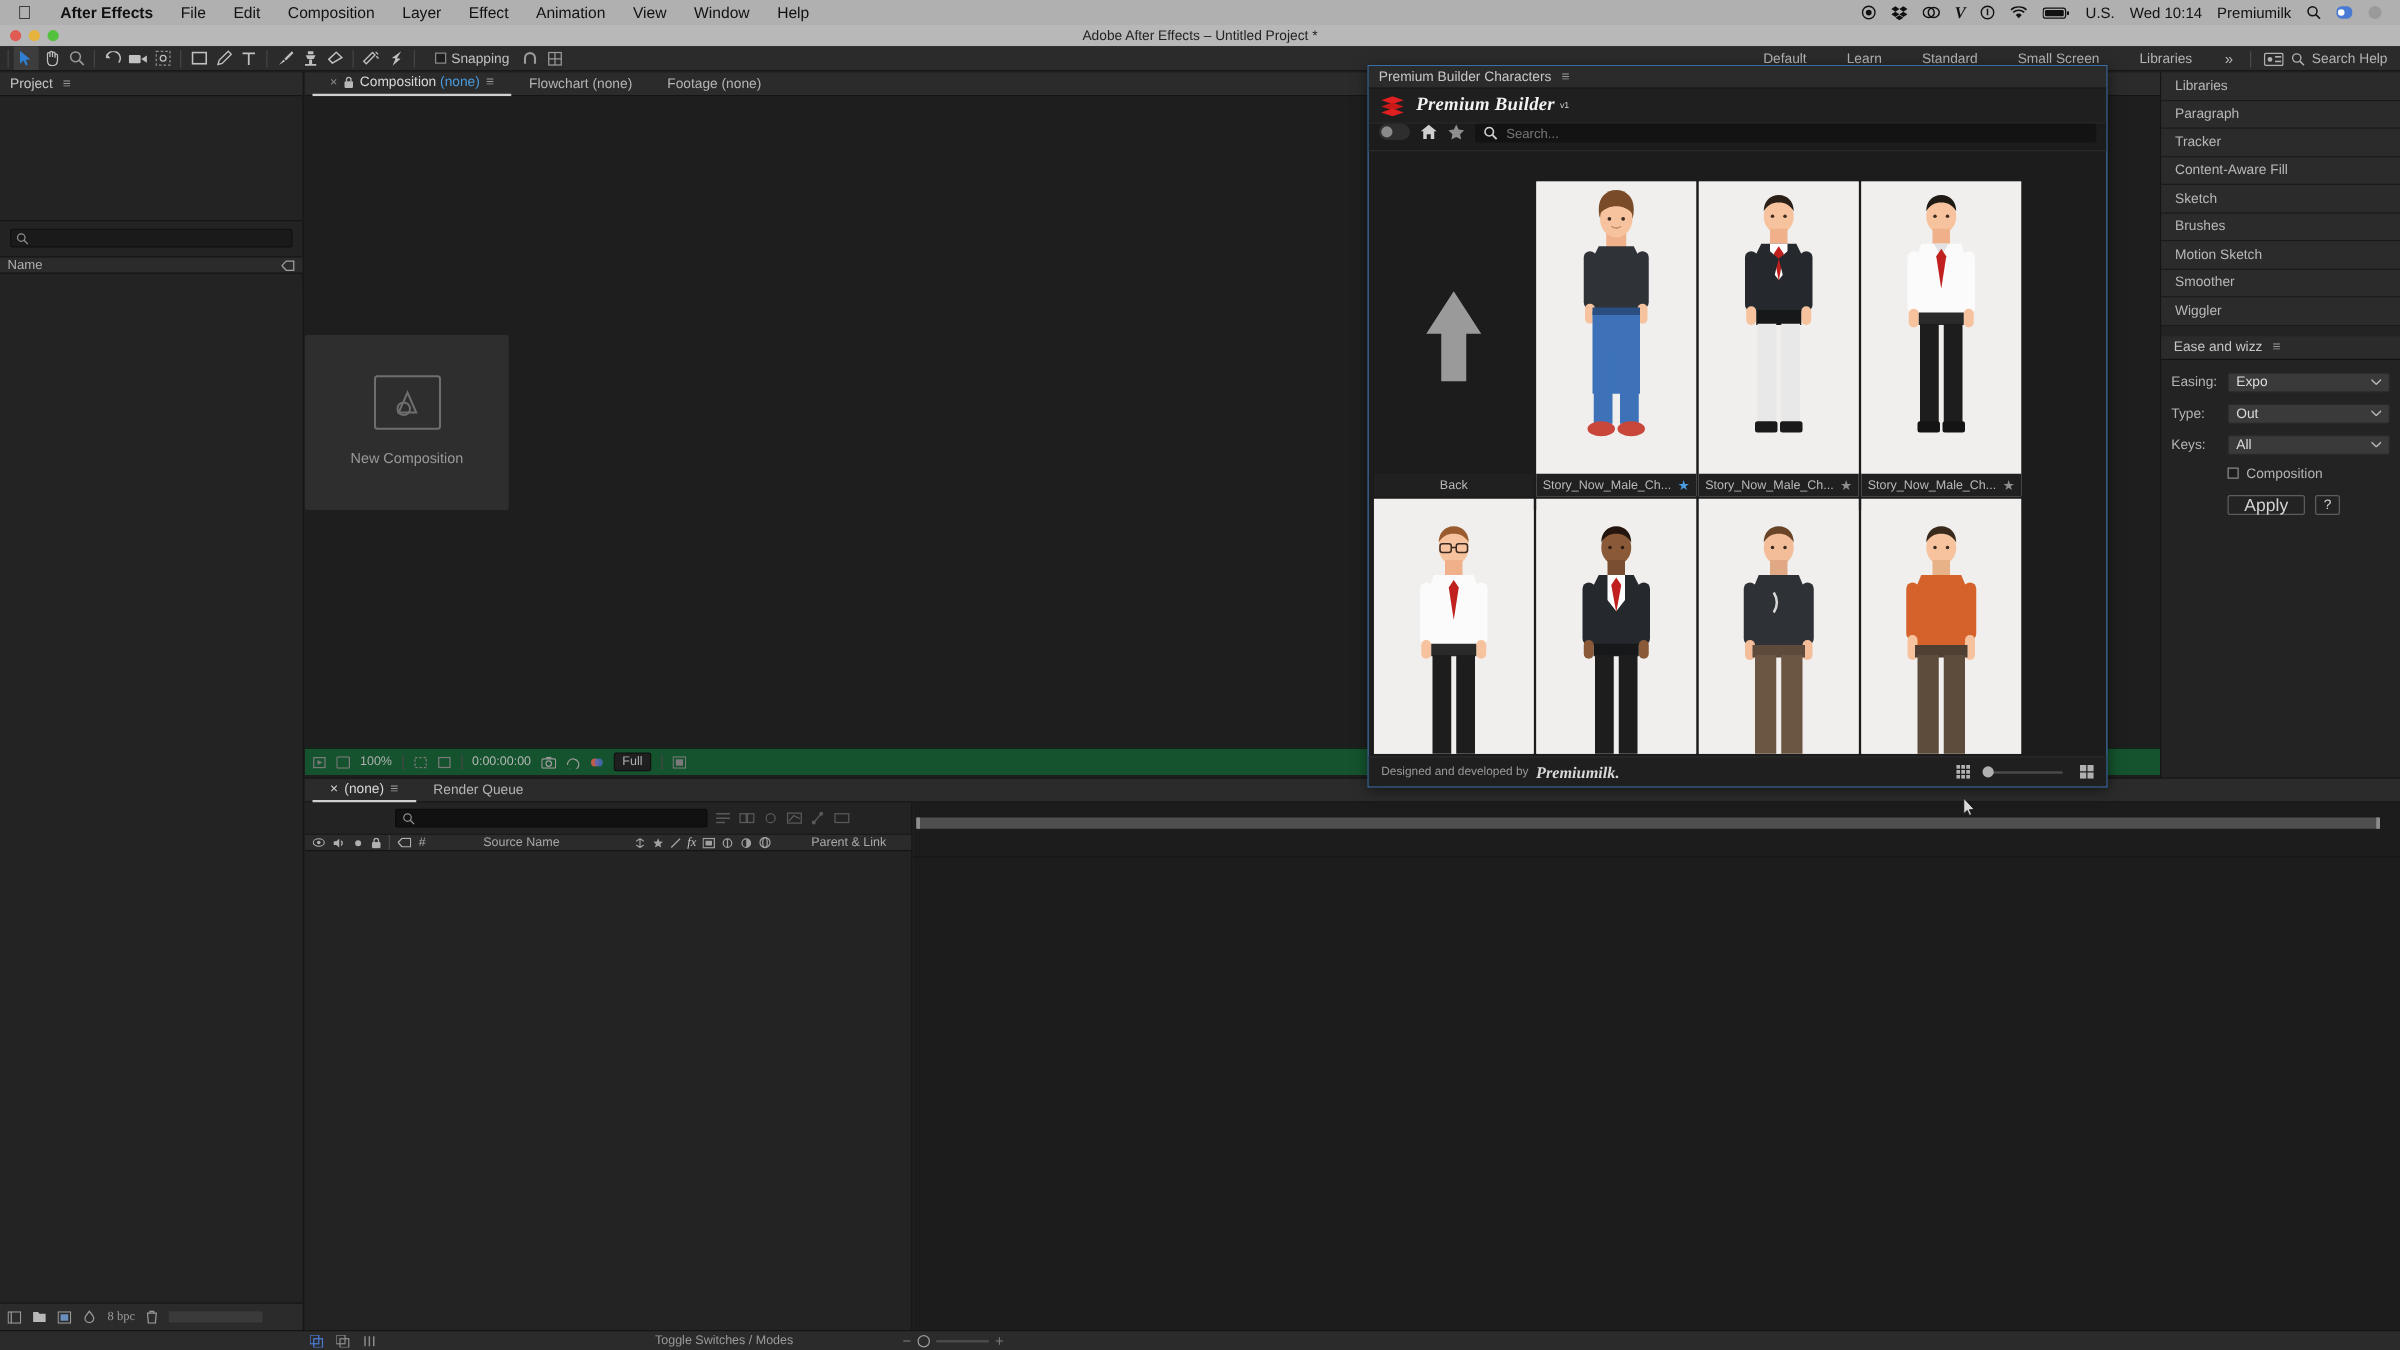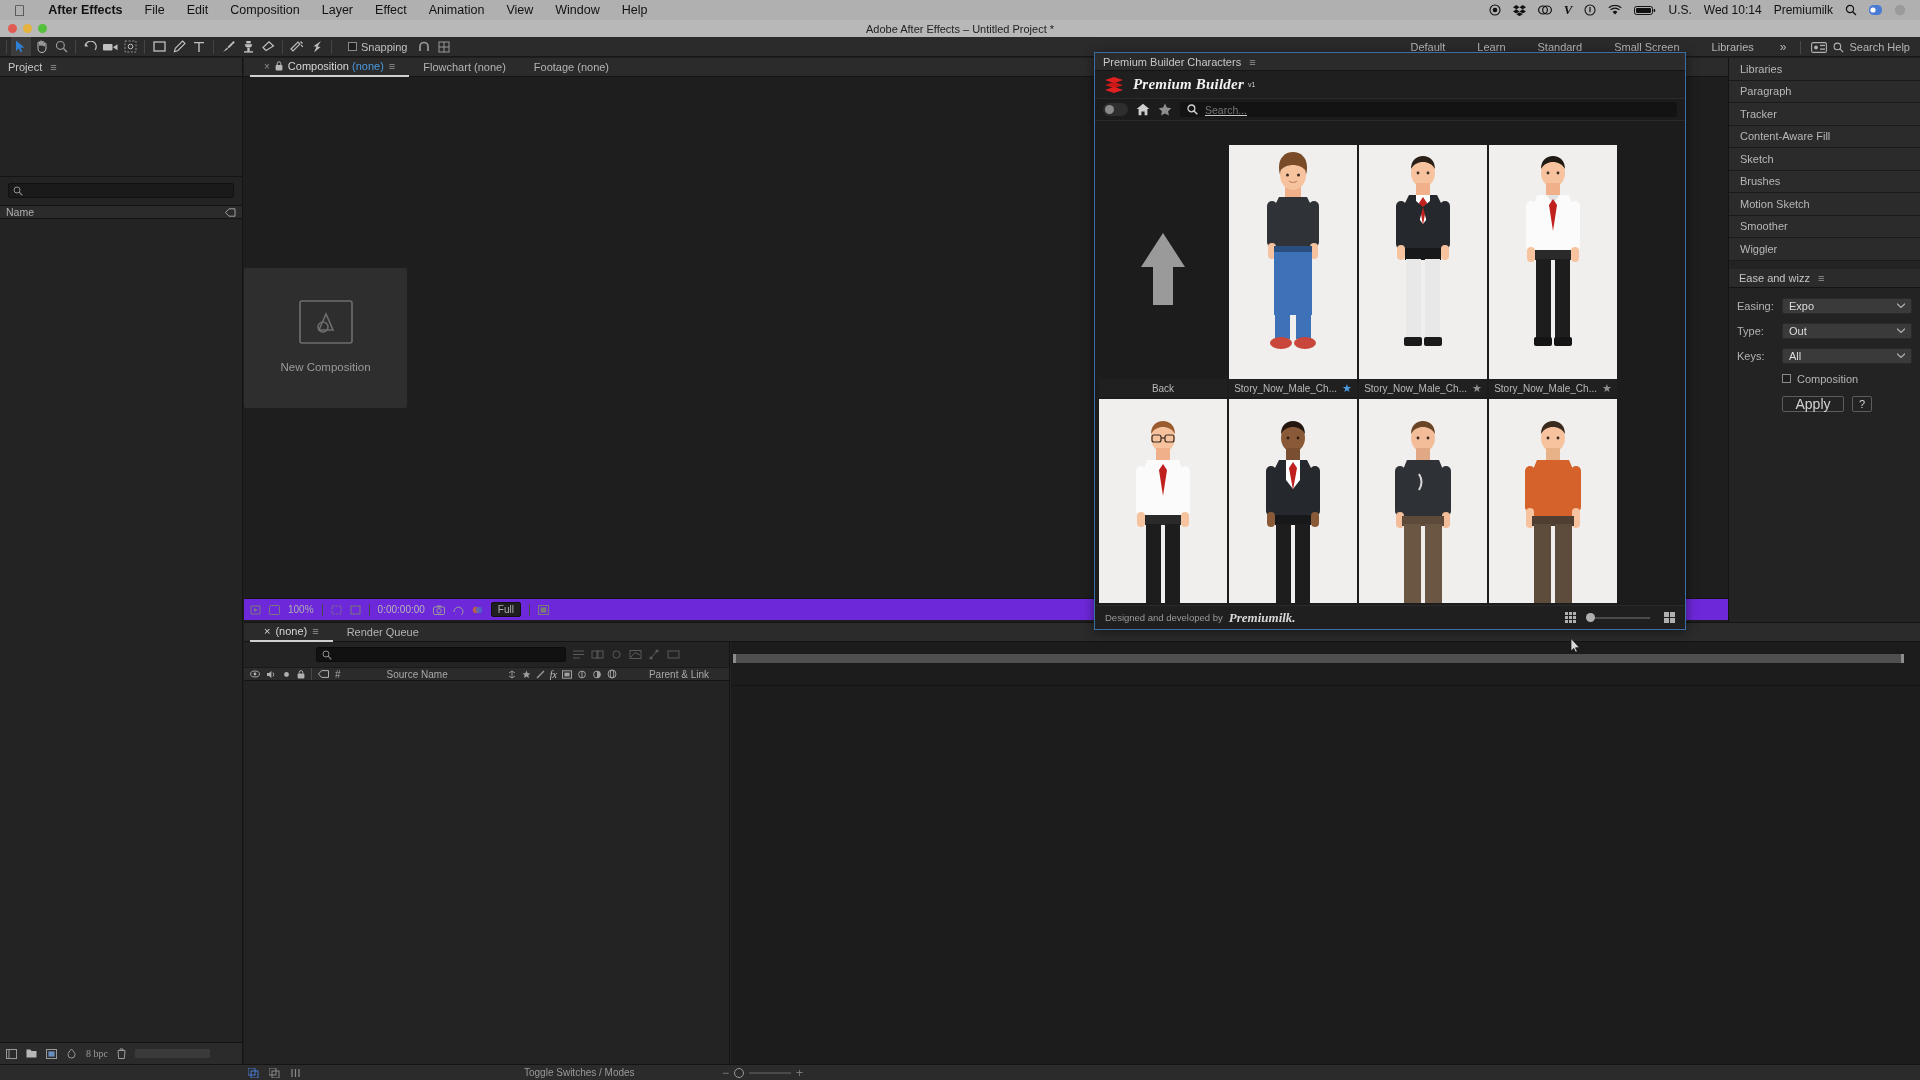--- a/index.html
+++ b/index.html
@@ -104,21 +104,21 @@
   .comp-stage{
     position:absolute; top:19px; left:0; right:0; bottom:22px;
     background:#1e1e1e; display:flex; align-items:center; justify-content:space-between; gap:82px;
   }
   .newcomp-card{
     width:163px;height:140px; background:#2e2e2e; border-radius:2px;
     display:flex;flex-direction:column;align-items:center;justify-content:center; gap:16px;
     color:#9a9a9a; font-size:11.5px; text-align:center; line-height:1.35;
   }
   .comp-bottombar{
-    position:absolute; bottom:0; left:0; right:0; height:22px; background:#6d28d9;
+    position:absolute; bottom:0; left:0; right:0; height:22px; background:#14532d;
     border-top:1px solid #141414; display:flex;align-items:center;gap:8px;
     padding-left:6px; font-size:10px; color:#8f8f8f;
   }
   .cbb-sep{ width:1px;height:12px;background:#474747; }
   .cbb-sel{ background:#1f1f1f;border:1px solid #111;padding:1px 6px;border-radius:2px;color:#b0b0b0; }
 
   
   .right-rail{
     position:absolute; right:0; top:58px; width:192px; bottom:16px;
     background:#232323; border-left:1px solid #141414;
@@ -178,22 +178,22 @@
     position:absolute; left:1094px; top:52px; width:592px; height:578px;
     background:#1c1c1c; border:1px solid #3b6ea5; box-shadow:0 2px 10px rgba(0,0,0,.5);
   }
   .pb-tabbar{ height:18px; background:#2b2b2b; display:flex;align-items:center;gap:8px;
     padding-left:8px; border-bottom:1px solid #141414;}
   .pb-brand{ height:28px; display:flex;align-items:center;gap:10px; padding-left:10px;
     background:#1f1f1f; border-bottom:1px solid #2a2a2a;}
   .pb-brand .name{ font-family:"Liberation Serif", serif; font-style:italic; font-weight:bold;
     font-size:15px; color:#f2f2f2; letter-spacing:.2px;}
   .pb-brand .ver{ font-size:7px; color:#d0d0d0; vertical-align:super; margin-left:-6px;}
-  .pb-toolbar{ height:22px; background:#1c1c1c; display:flex;align-items:center;gap:8px;
-    padding:0 8px; border-bottom:1px solid #2a2a2a;text-decoration:underline;}
+  .pb-toolbar{ height:22px; background:#1c1c1c; display:flex;gap:8px;
+    padding:0 8px; border-bottom:1px solid #2a2a2a;}
   .pb-toggle{ width:25px;height:13px;border-radius:7px;background:#2e2e2e;position:relative;}
   .pb-toggle i{ position:absolute;left:2px;top:2px;width:9px;height:9px;border-radius:50%;background:#8a8a8a;}
   .pb-search{ flex:1;height:15px;background:#131313;border-radius:2px;display:flex;align-items:center;
     gap:7px;padding:0 7px; color:#777; font-size:10.5px;}
   .pb-grid{ position:absolute;left:4px;right:6px;top:92px;bottom:26px; overflow:hidden;}
   .pb-rowA{ display:flex; height:252px; }
   .pb-rowB{ display:flex; height:252px; margin-top:2px; }
   .pb-cell{ position:relative; background:#f0efed; margin-right:2px; }
   .pb-cell.back{ background:#1c1c1c; }
   .pb-label{ position:absolute;left:0;right:0;bottom:0;height:18px;background:#202020;

